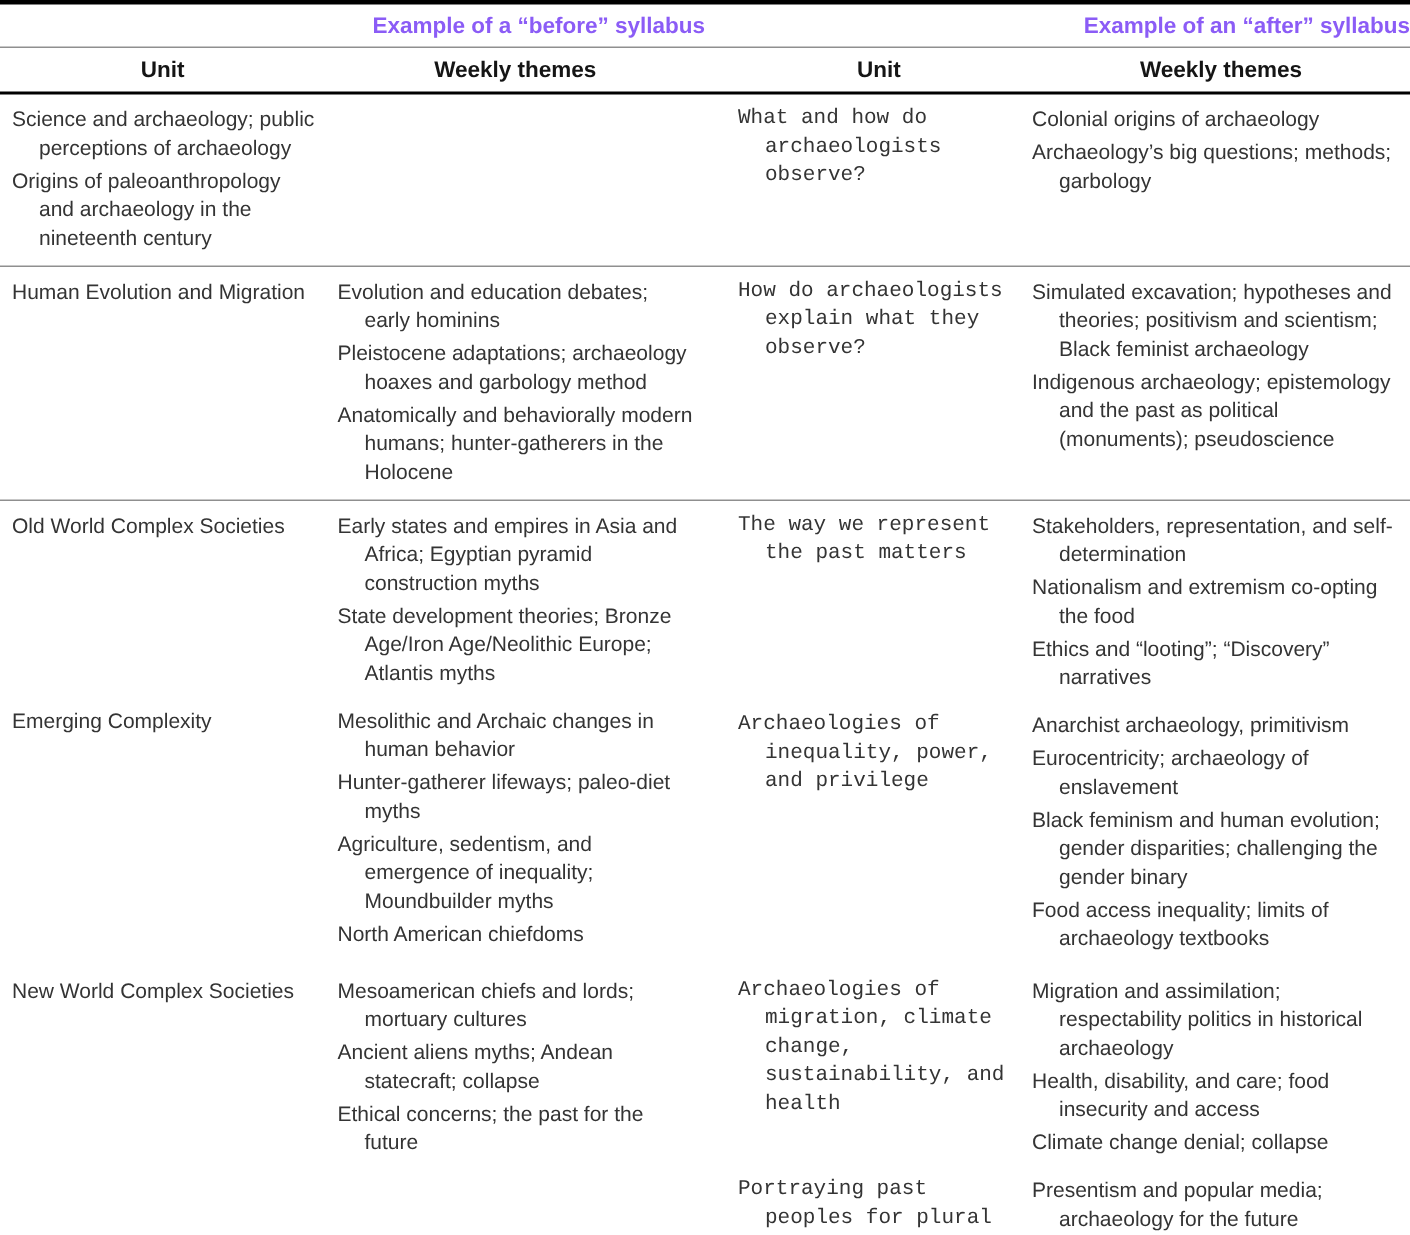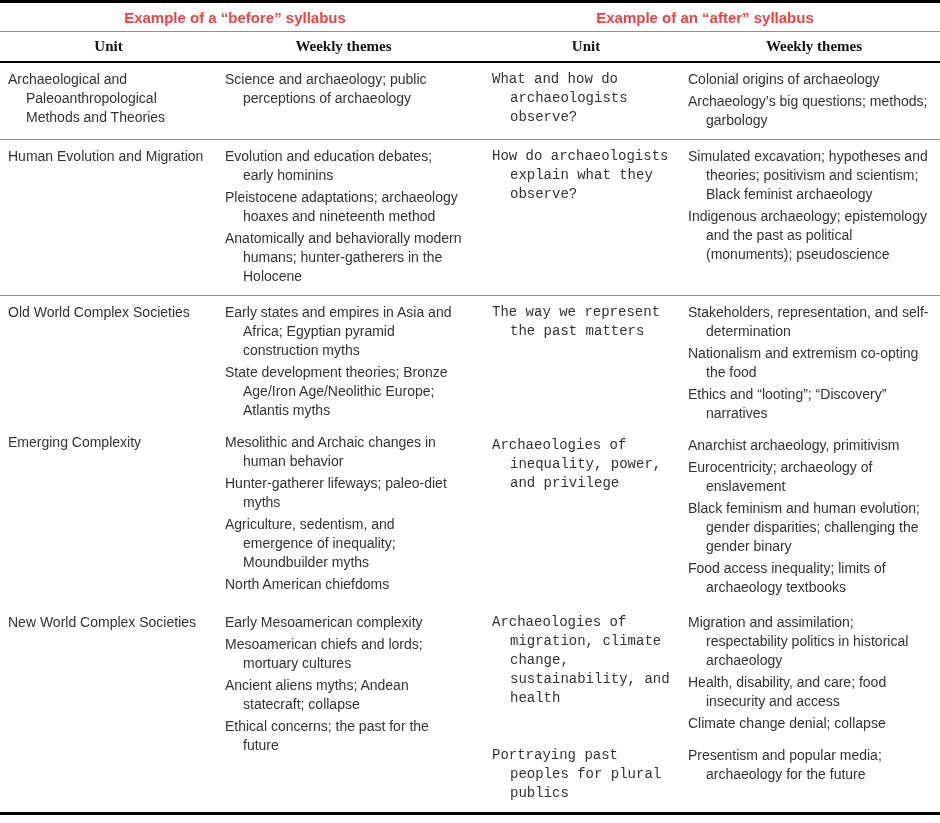--- a/index.html
+++ b/index.html
@@ -25,37 +25,36 @@
     box-sizing: border-box;
     display: flex;
     flex-direction: column;
   }
   
   .span-header-band {
     border-bottom: 1px solid #8f8f8f;
   }
   .span-header-cell {
     width: 470px;
-    text-align: center;
+    text-align: right;
     font-weight: bold;
     font-size: 15px;
-    color: #ef4444;
+    color: #8b5cf6;
     padding: 6px 0 5px 0;
   }
   .col-header-band {
     border-bottom: 2px solid #000;
   }
   .col-header-cell {
     box-sizing: border-box;
     text-align: center;
     font-weight: bold;
     font-size: 15px;
     color: #151515;
     padding: 6px 0 6px 0;
-    font-family: Liberation Serif, serif;
   }
   .w-unit-l   { width: 217px; }
   .w-theme-l  { width: 253px; }
   .w-unit-r   { width: 218px; padding-left: 14px; }
   .w-theme-r  { width: 252px; }
   
   .body-band {
     padding-top: 7px;
     padding-bottom: 9px;
   }
@@ -102,25 +101,23 @@
   <div class="band col-header-band">
     <div class="col-header-cell w-unit-l">Unit</div>
     <div class="col-header-cell w-theme-l">Weekly themes</div>
     <div class="col-header-cell w-unit-r">Unit</div>
     <div class="col-header-cell w-theme-r">Weekly themes</div>
   </div>
 
   <div class="band body-band sep">
     <div class="half half-left">
       <div class="group">
-        <div class="unit-cell">
-          <p class="unit">Archaeological and Paleoanthropological Methods and Theories</p>
-        </div>
         <div class="themes-cell">
           <p class="theme">Science and archaeology; public perceptions of archaeology</p>
+          <p class="theme">Origins of paleoanthropology and archaeology in the nineteenth century</p>
         </div>
       </div>
     </div>
     <div class="half half-right">
       <div class="group">
         <div class="unit-cell">
           <p class="unit">What and how do archaeologists observe?</p>
         </div>
         <div class="themes-cell">
           <p class="theme">Colonial origins of archaeology</p>
@@ -131,21 +128,21 @@
   </div>
 
   <div class="band body-band sep">
     <div class="half half-left">
       <div class="group">
         <div class="unit-cell">
           <p class="unit">Human Evolution and Migration</p>
         </div>
         <div class="themes-cell">
           <p class="theme">Evolution and education debates; early hominins</p>
-          <p class="theme">Pleistocene adaptations; archaeology hoaxes and nineteenth method</p>
+          <p class="theme">Pleistocene adaptations; archaeology hoaxes and garbology method</p>
           <p class="theme">Anatomically and behaviorally modern humans; hunter-gatherers in the Holocene</p>
         </div>
       </div>
     </div>
     <div class="half half-right">
       <div class="group">
         <div class="unit-cell">
           <p class="unit">How do archaeologists explain what they observe?</p>
         </div>
         <div class="themes-cell">
@@ -204,21 +201,20 @@
     </div>
   </div>
 
   <div class="band body-band">
     <div class="half half-left">
       <div class="group">
         <div class="unit-cell">
           <p class="unit">New World Complex Societies</p>
         </div>
         <div class="themes-cell">
-          <p class="theme">Early Mesoamerican complexity</p>
           <p class="theme">Mesoamerican chiefs and lords; mortuary cultures</p>
           <p class="theme">Ancient aliens myths; Andean statecraft; collapse</p>
           <p class="theme">Ethical concerns; the past for the future</p>
         </div>
       </div>
     </div>
     <div class="half half-right">
       <div class="group">
         <div class="unit-cell">
           <p class="unit">Archaeologies of migration, climate change, sustainability, and health</p>

